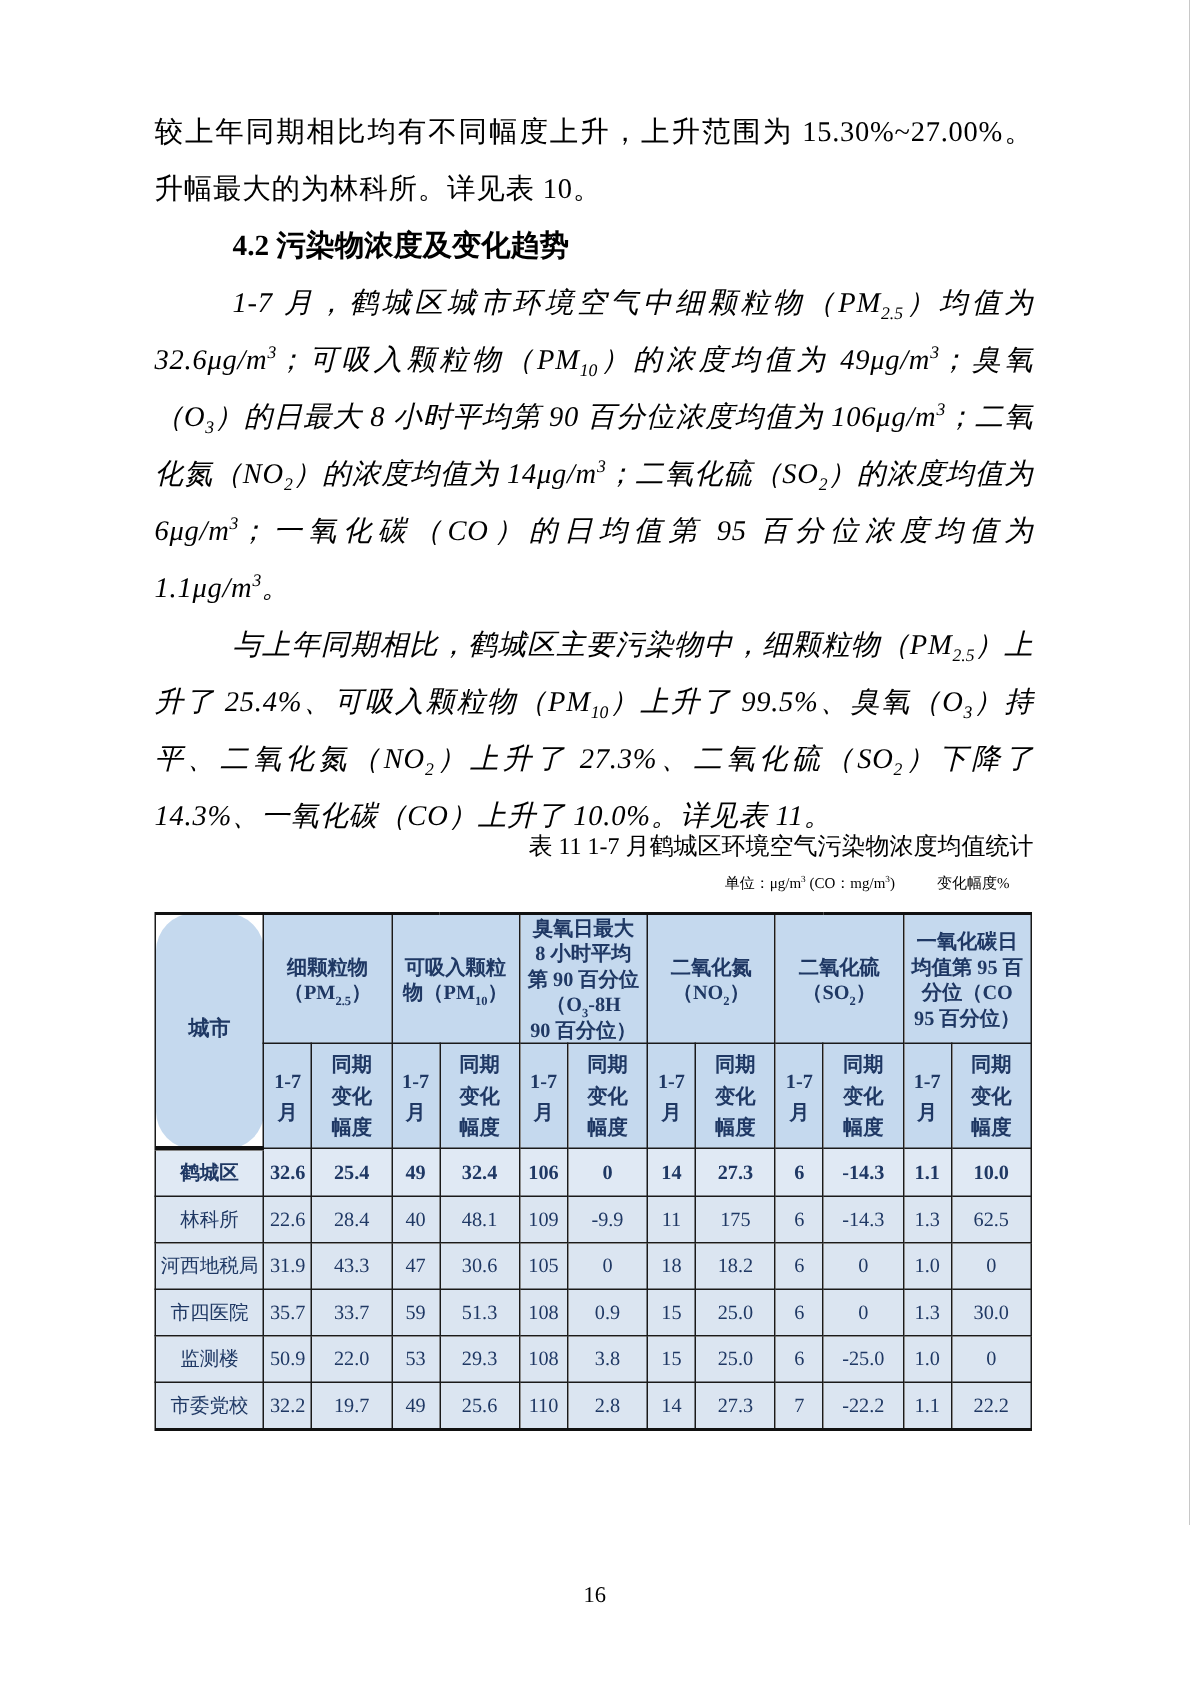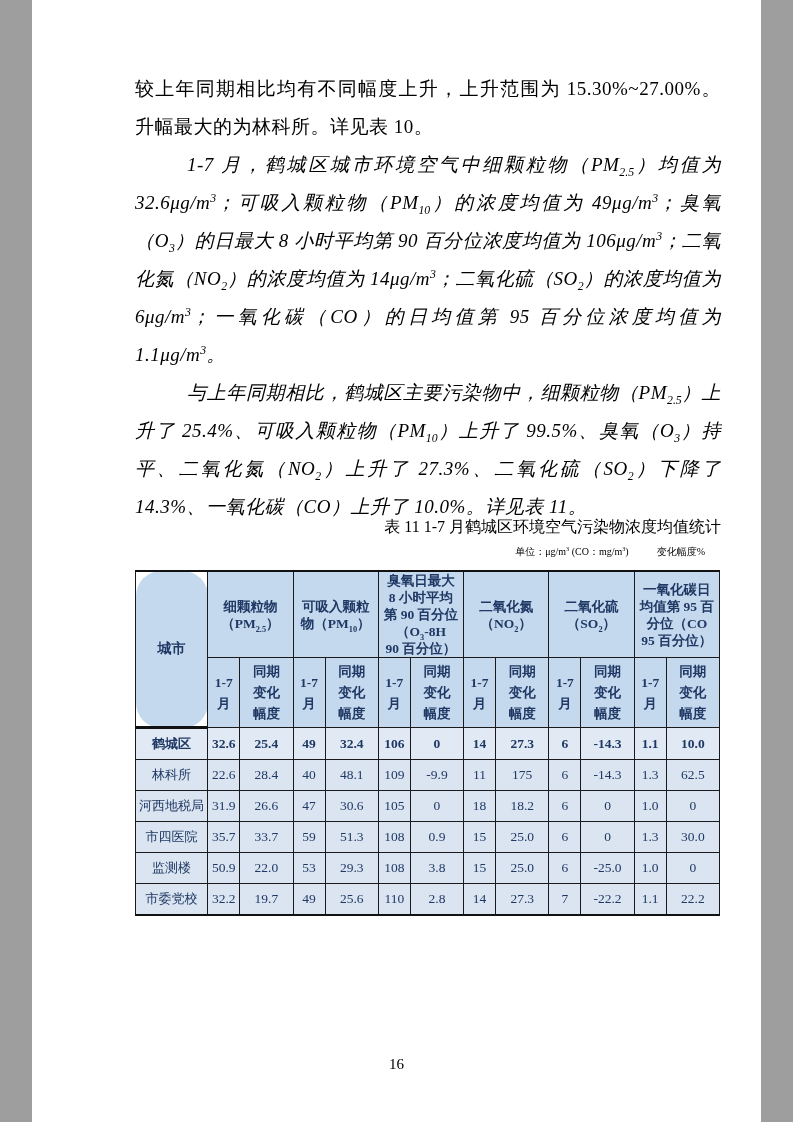--- a/index.html
+++ b/index.html
@@ -1,17 +1,17 @@
 <!DOCTYPE html>
 <html><head>
 <meta charset="utf-8">
 <style>
   html,body { margin:0; padding:0; background:#9e9e9e; }
   .page {
-    width:729px; height:1122px; background:#ffffff; position:relative;
+    width:793px; height:1122px; background:#ffffff; position:relative;
     margin:0 auto; overflow:hidden;
     font-family:"Liberation Serif","DejaVu Serif",serif; color:#000;
   }
   .content { position:absolute; left:103px; top:0; width:586px; }
   .body-text {
     font-size:19px; line-height:38px; margin:0; text-align:justify;
     letter-spacing:0.5px;
   }
   .first-para { margin-top:70px; }
   .indent { text-indent:52px;font-style:italic; }
@@ -51,20 +51,21 @@
   }
 </style>
 </head>
 <body>
 
 <div class="page">
   <div class="content">
 
     <p class="body-text first-para">较上年同期相比均有不同幅度上升，上升范围为 15.30%~27.00%。升幅最大的为林科所。详见表 10。</p>
 
+    <h2 class="heading">4.2 污染物浓度及变化趋势</h2>
 
     <p class="body-text indent"><span>1-7 月，鹤城区城市环境空气中细颗粒物（PM</span><sub>2.5</sub><span>）均值为 32.6μg/m</span><sup>3</sup><span>；可吸入颗粒物（PM</span><sub>10</sub><span>）的浓度均值为 49μg/m</span><sup>3</sup><span>；臭氧（O</span><sub>3</sub><span>）的日最大 8 小时平均第 90 百分位浓度均值为 106μg/m</span><sup>3</sup><span>；二氧化氮（NO</span><sub>2</sub><span>）的浓度均值为 14μg/m</span><sup>3</sup><span>；二氧化硫（SO</span><sub>2</sub><span>）的浓度均值为 6μg/m</span><sup>3</sup><span>；一氧化碳（CO）的日均值第 95 百分位浓度均值为 1.1μg/m</span><sup>3</sup><span>。</span></p>
 
     <p class="body-text indent"><span>与上年同期相比，鹤城区主要污染物中，细颗粒物（PM</span><sub>2.5</sub><span>）上升了 25.4%、可吸入颗粒物（PM</span><sub>10</sub><span>）上升了 99.5%、臭氧（O</span><sub>3</sub><span>）持平、二氧化氮（NO</span><sub>2</sub><span>）上升了 27.3%、二氧化硫（SO</span><sub>2</sub><span>）下降了 14.3%、一氧化碳（CO）上升了 10.0%。详见表 11。</span></p>
 
     <div class="caption">表 11 1-7 月鹤城区环境空气污染物浓度均值统计</div>
 
     <div class="unit-line">
       <span><span>单位：μg/m</span><sup>3</sup><span> (CO：mg/m</span><sup>3</sup><span>)</span></span><span class="gap"></span><span>变化幅度%</span>
     </div>
@@ -166,21 +167,21 @@
             <td>11</td>
             <td>175</td>
             <td>6</td>
             <td>-14.3</td>
             <td>1.3</td>
             <td>62.5</td>
           </tr>
           <tr>
             <td class="city">河西地税局</td>
             <td>31.9</td>
-            <td>26.6</td>
+            <td>43.3</td>
             <td>47</td>
             <td>30.6</td>
             <td>105</td>
             <td>0</td>
             <td>18</td>
             <td>18.2</td>
             <td>6</td>
             <td>0</td>
             <td>1.0</td>
             <td>0</td>

